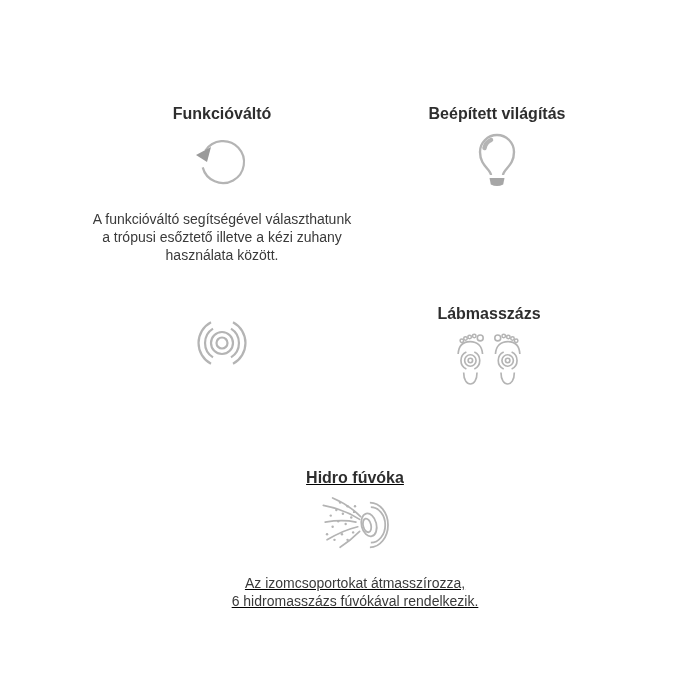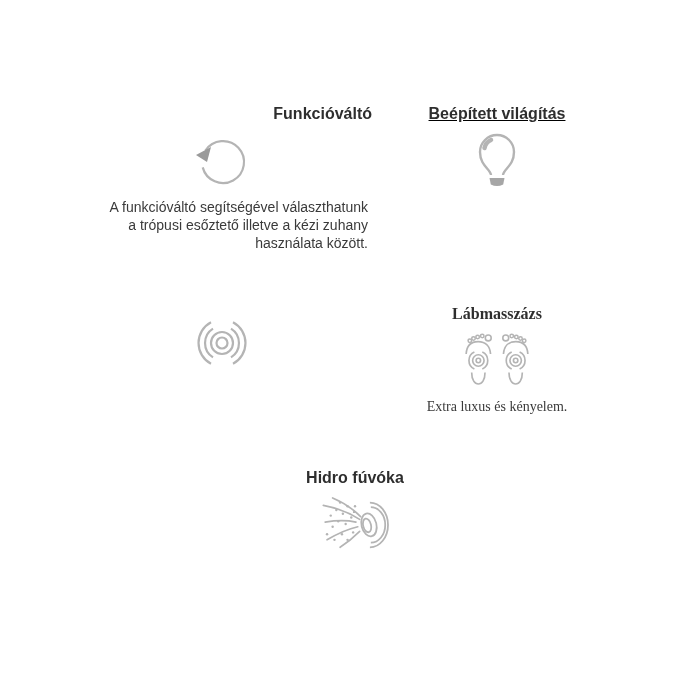--- a/index.html
+++ b/index.html
@@ -8,41 +8,41 @@
     width:700px;height:700px;
     background:#ffffff;
     font-family:"Liberation Sans", sans-serif;
     overflow:hidden;
   }
   .feature{
     position:absolute;
     width:300px;
     text-align:center;
   }
-  .pos-1{left:72px;top:105px;text-align:right;}
-  .pos-2{left:347px;top:105px;text-decoration:underline;}
+  .pos-1{left:72px;top:105px;}
+  .pos-2{left:347px;top:105px;}
   .pos-3{left:72px;top:305px;}
-  .pos-4{left:347px;top:305px;font-family:Liberation Serif, serif;}
-  .pos-5{left:205px;top:469px;}
+  .pos-4{left:339px;top:305px;}
+  .pos-5{left:205px;top:469px;text-decoration:underline;}
   .feature-title{
     margin:0;
     font-size:16px;
     line-height:17px;
     font-weight:bold;
     color:#2e2e2e;
   }
   .icon-box{
     height:68px;
     margin:4px 0 4px 0;
     display:flex;
     align-items:center;
     justify-content:center;
   }
   .feature-desc{
-    margin:4px;
+    margin:16px;
     font-size:14px;
     line-height:18px;
     color:#3a3a3a;
     white-space:pre-line;
   }
   .icon-stroke{stroke:#b4b4b4;fill:none;}
 </style>
 </head>
 <body>
 
@@ -114,21 +114,20 @@
         <path class="icon-stroke" stroke-width="1.8" d="M 71.5 26 C 71 17 66 12.5 58.5 12.5 C 50.5 12.5 45.5 17.5 45 26"></path>
 
         <circle class="icon-stroke" stroke-width="1.8" cx="58.25" cy="33" r="2.4"></circle>
         <circle class="icon-stroke" stroke-width="1.8" cx="58.25" cy="33" r="6.2"></circle>
         <path class="icon-stroke" stroke-width="1.8" d="M 53.95 23.75 A 10.2 10.2 0 0 0 53.95 42.25"></path>
         <path class="icon-stroke" stroke-width="1.8" d="M 62.55 23.75 A 10.2 10.2 0 0 1 62.55 42.25"></path>
 
         <path class="icon-stroke" stroke-width="1.8" d="M 51 46 C 51 54.5 54.5 58.5 58.25 58.5 C 62 58.5 65.5 54.5 65.5 46"></path>
       </svg>
     </div>
-    <p class="feature-desc">Extra luxus és kényelem.</p>
   </section>
 
   <section class="feature pos-5">
     <h3 class="feature-title">Hidro fúvóka</h3>
     <div class="icon-box">
       <svg width="82" height="62" viewBox="0 0 88 66">
 
         <path class="icon-stroke" stroke-width="1.9" d="M 60 10 A 17 21 0 0 1 60 58"></path>
         <path class="icon-stroke" stroke-width="1.9" d="M 61 15 A 13 16 0 0 1 61 53"></path>
         <ellipse class="icon-stroke" stroke-width="1.9" cx="59" cy="34" rx="8" ry="12.5" transform="rotate(-14 59 34)"></ellipse>
@@ -153,15 +152,17 @@
             <circle cx="20" cy="36" r="1.3"></circle>
           <circle cx="42" cy="42" r="1.3"></circle>
             <circle cx="30" cy="44" r="1.3"></circle>
           <circle cx="22" cy="50" r="1.3"></circle>
             <circle cx="36" cy="50" r="1.3"></circle>
           <circle cx="14" cy="44" r="1.3"></circle>
             <circle cx="44" cy="14" r="1.3"></circle>
         </g>
       </svg>
     </div>
+    <p class="feature-desc">Az izomcsoportokat átmasszírozza,
+6 hidromasszázs fúvókával rendelkezik.</p>
   </section>
 
 </div>
 
 </body></html>

